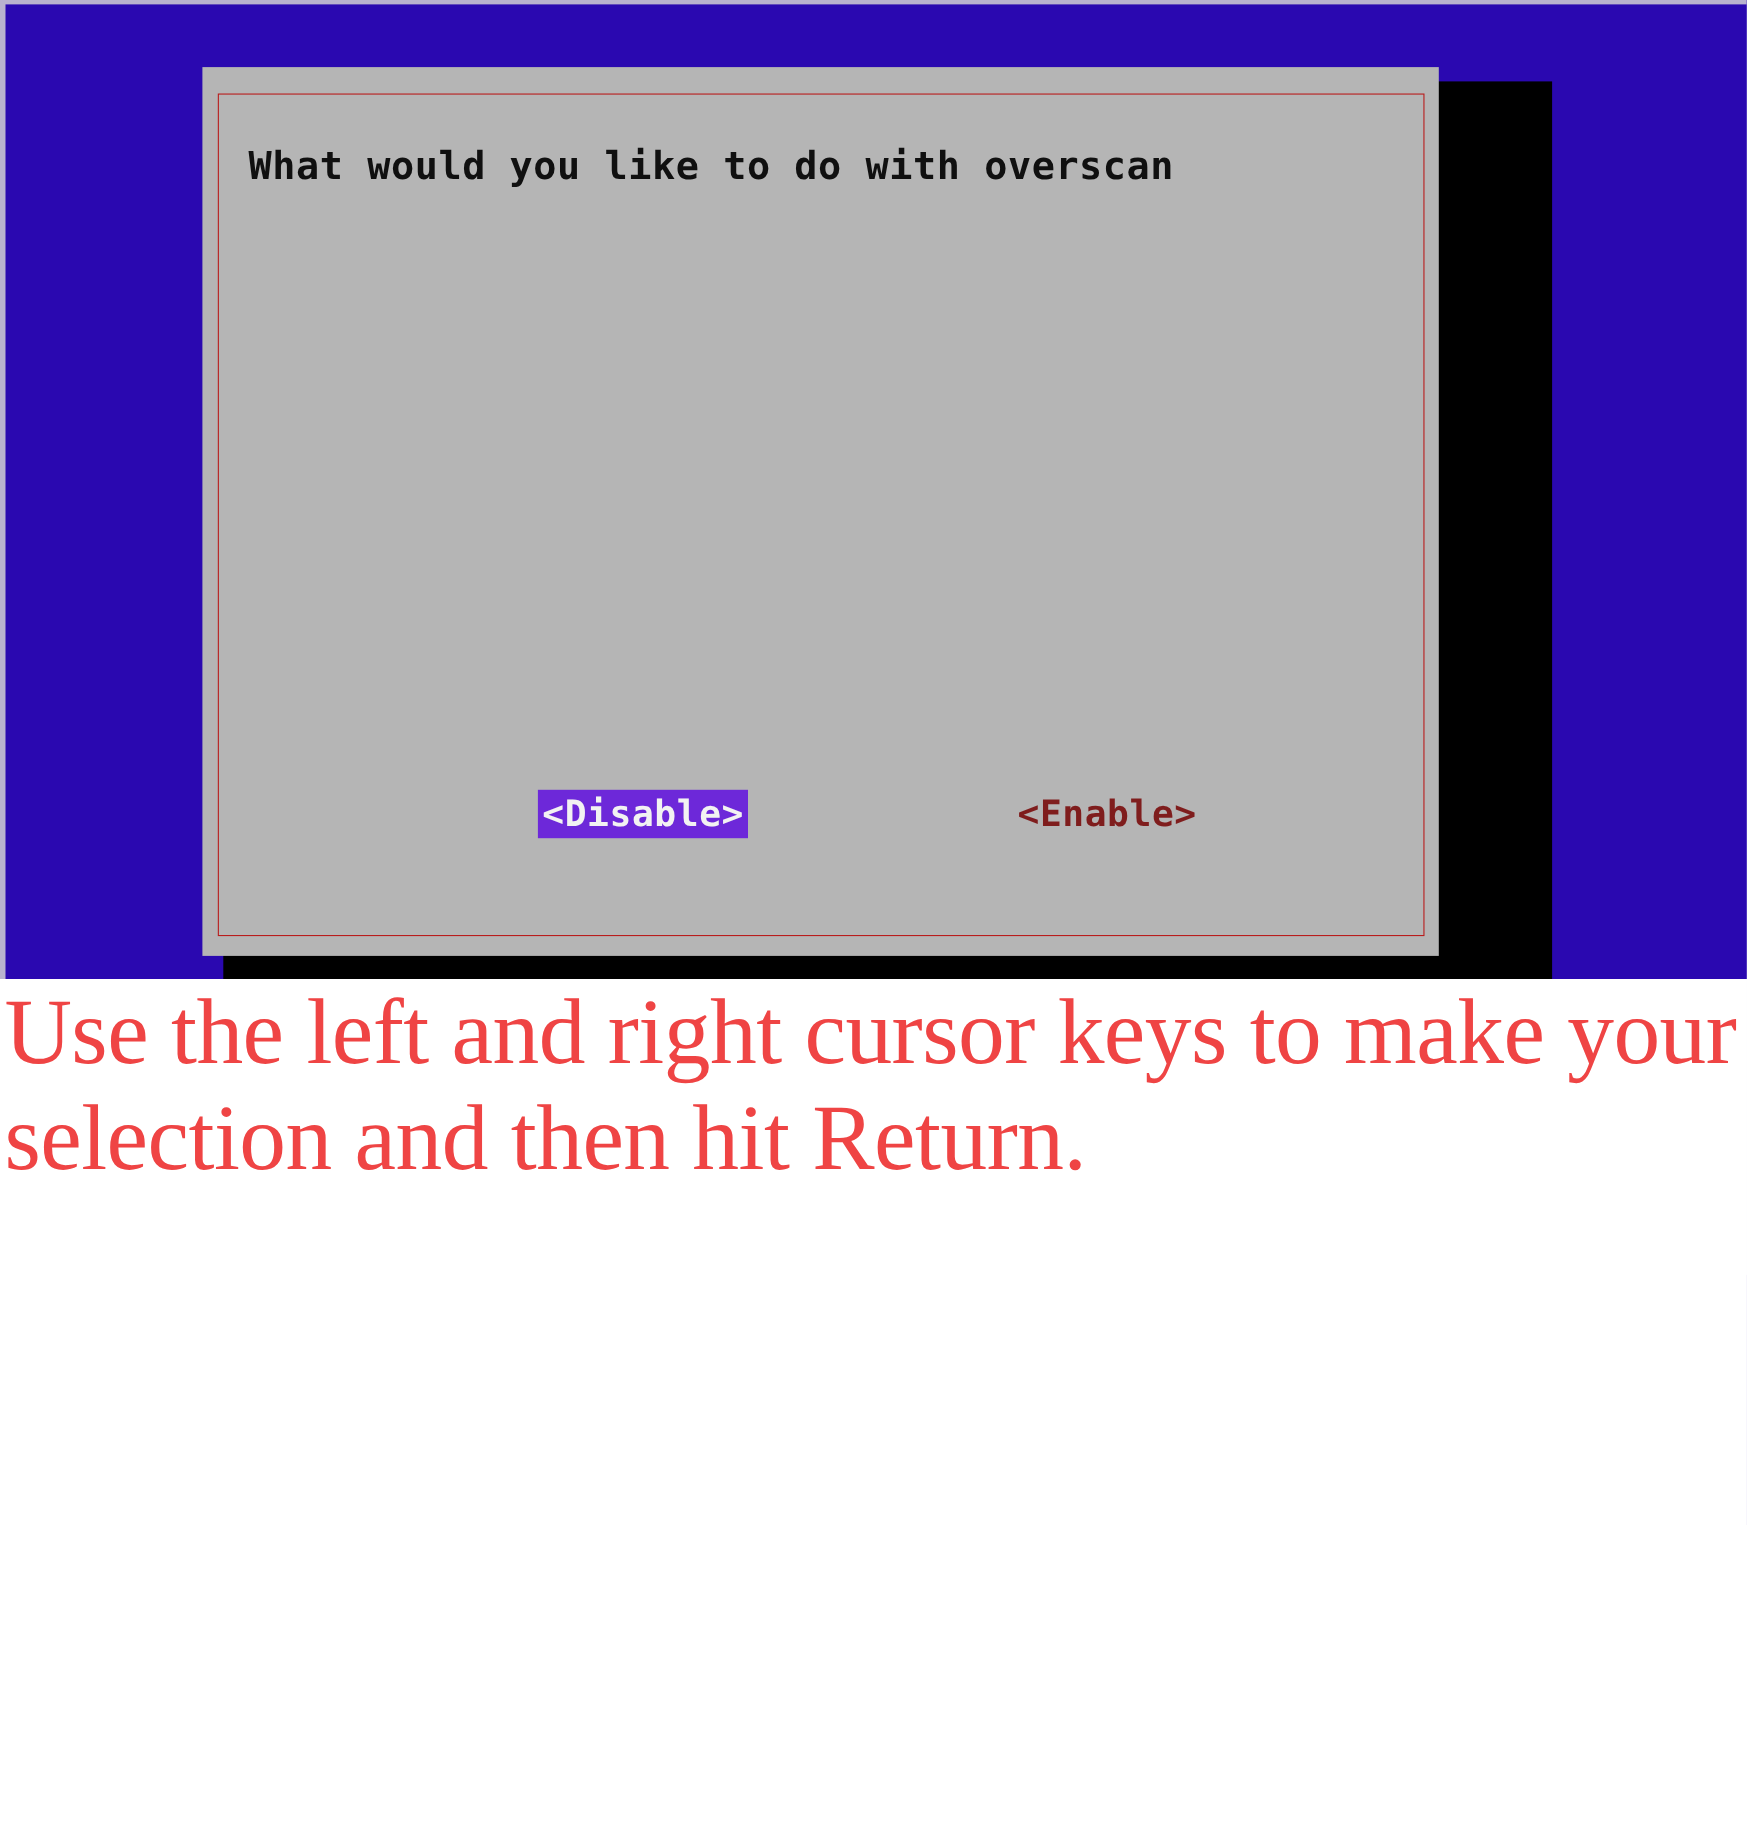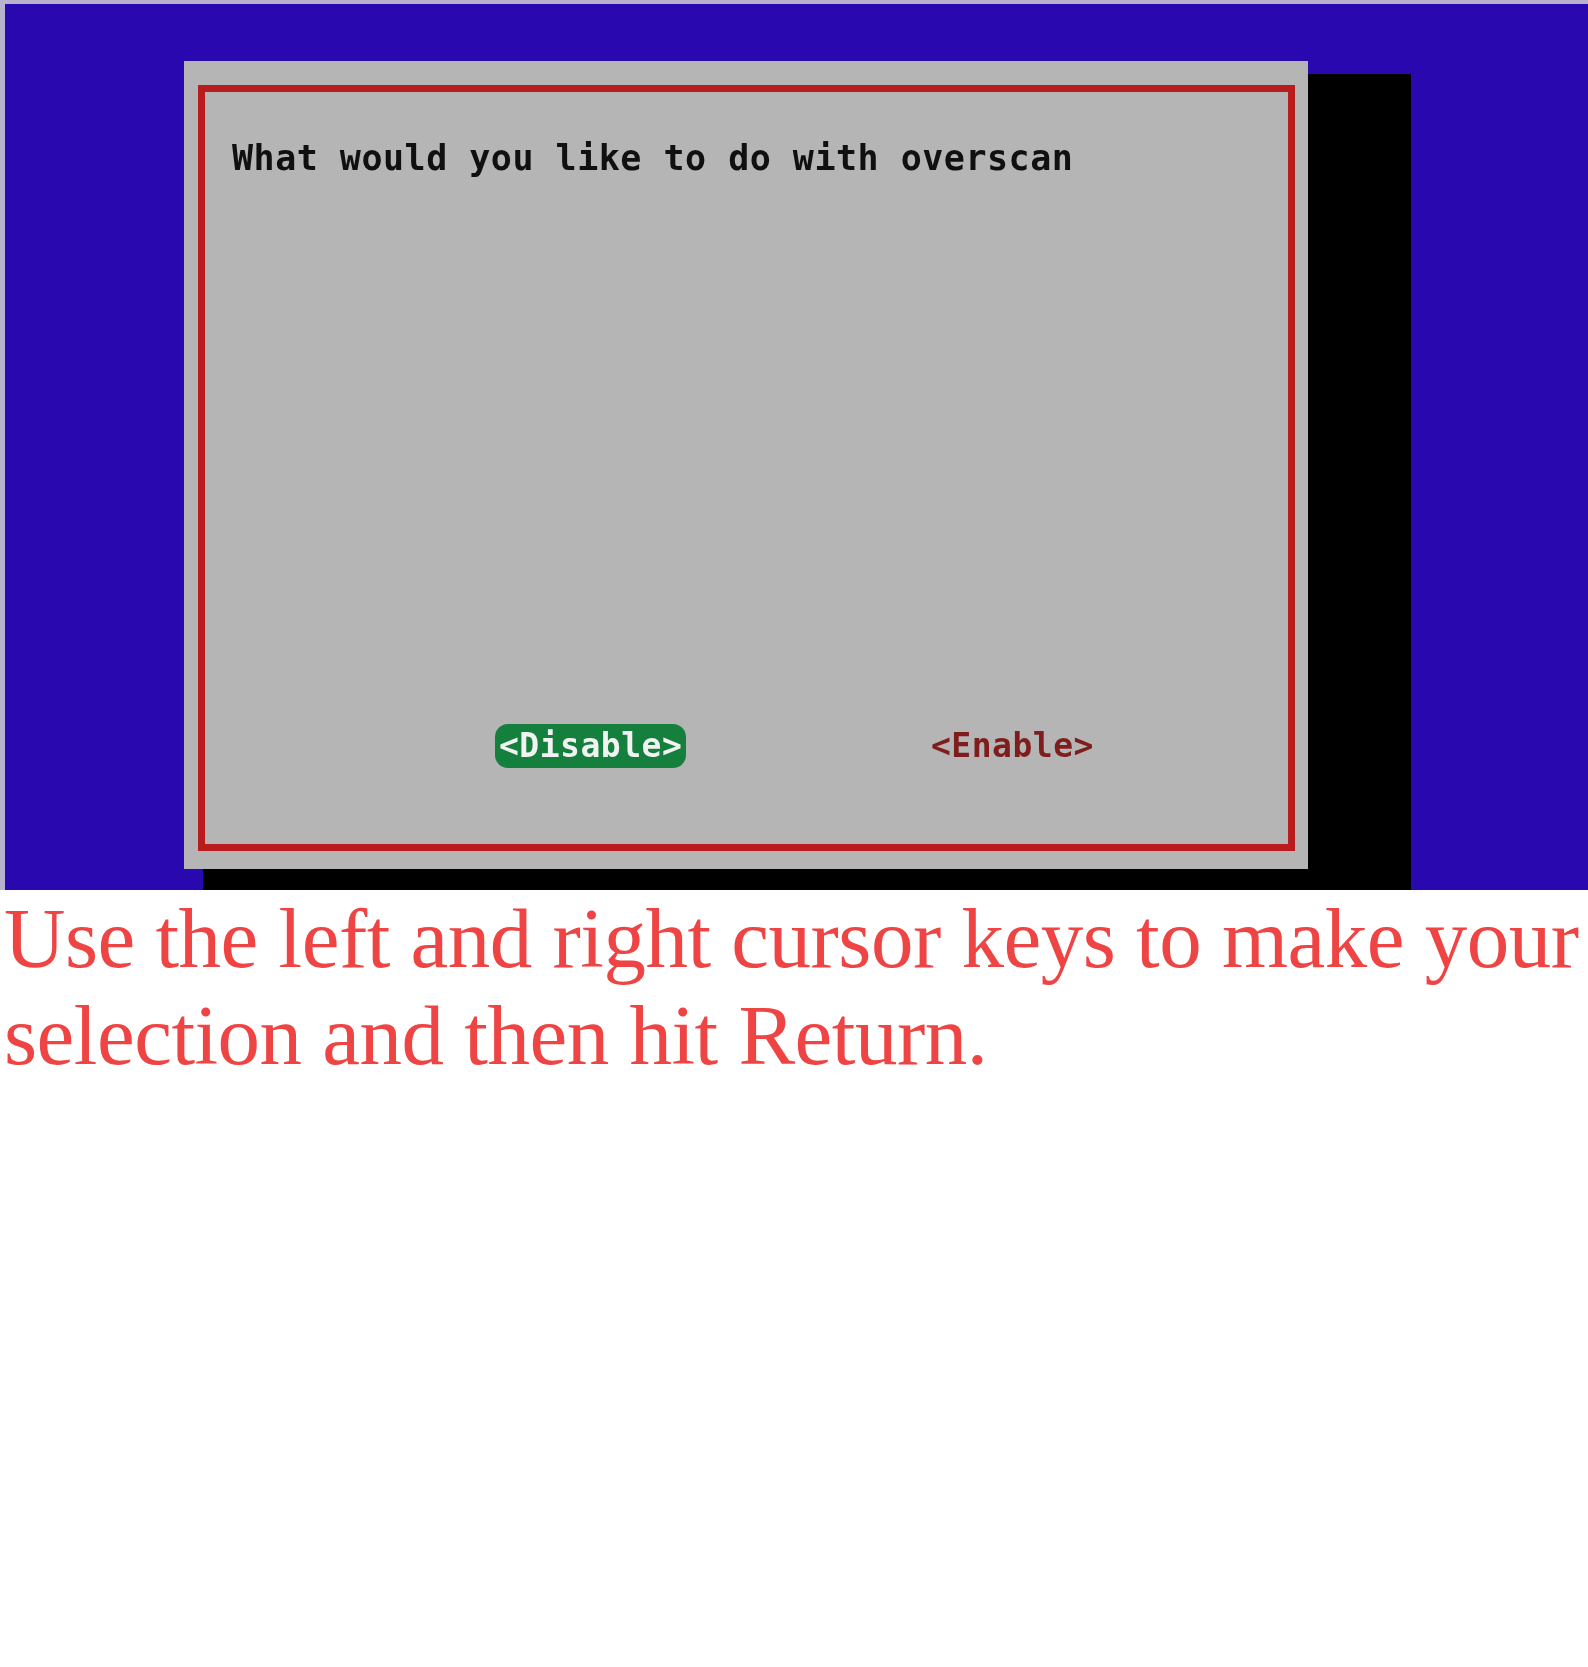--- a/index.html
+++ b/index.html
@@ -65,21 +65,21 @@
     padding: 0;
   }
 
   
   .dialog-inner {
     position: absolute;
     left: 14px;
     top: 24px;
     right: 13px;
     bottom: 18px;
-    border: 7px solid #b91c1c;
+    border: 1px solid #b91c1c;
     box-sizing: border-box;
     text-align: right;
   }
 
   .dialog-body {
     position: absolute;
     left: 0;
     top: 0;
     right: 0;
     bottom: 0;
@@ -109,24 +109,23 @@
     position: absolute;
     font-family: "DejaVu Sans Mono", "Liberation Mono", monospace;
     font-size: 33px;
     font-weight: bold;
     letter-spacing: 0.5px;
     line-height: 44px;
     white-space: nowrap;
   }
   .dlg-button.selected {
     left: 290px;
-    background: #15803d;
+    background: #6d28d9;
     color: #f2f2f2;
     padding: 0 4px;
-    border-radius: 13px;
   }
   .dlg-button.unselected {
     left: 722px;
     background: transparent;
     color: #7f1d1d;
     padding: 0 4px;
   }
 
   
   .caption {

